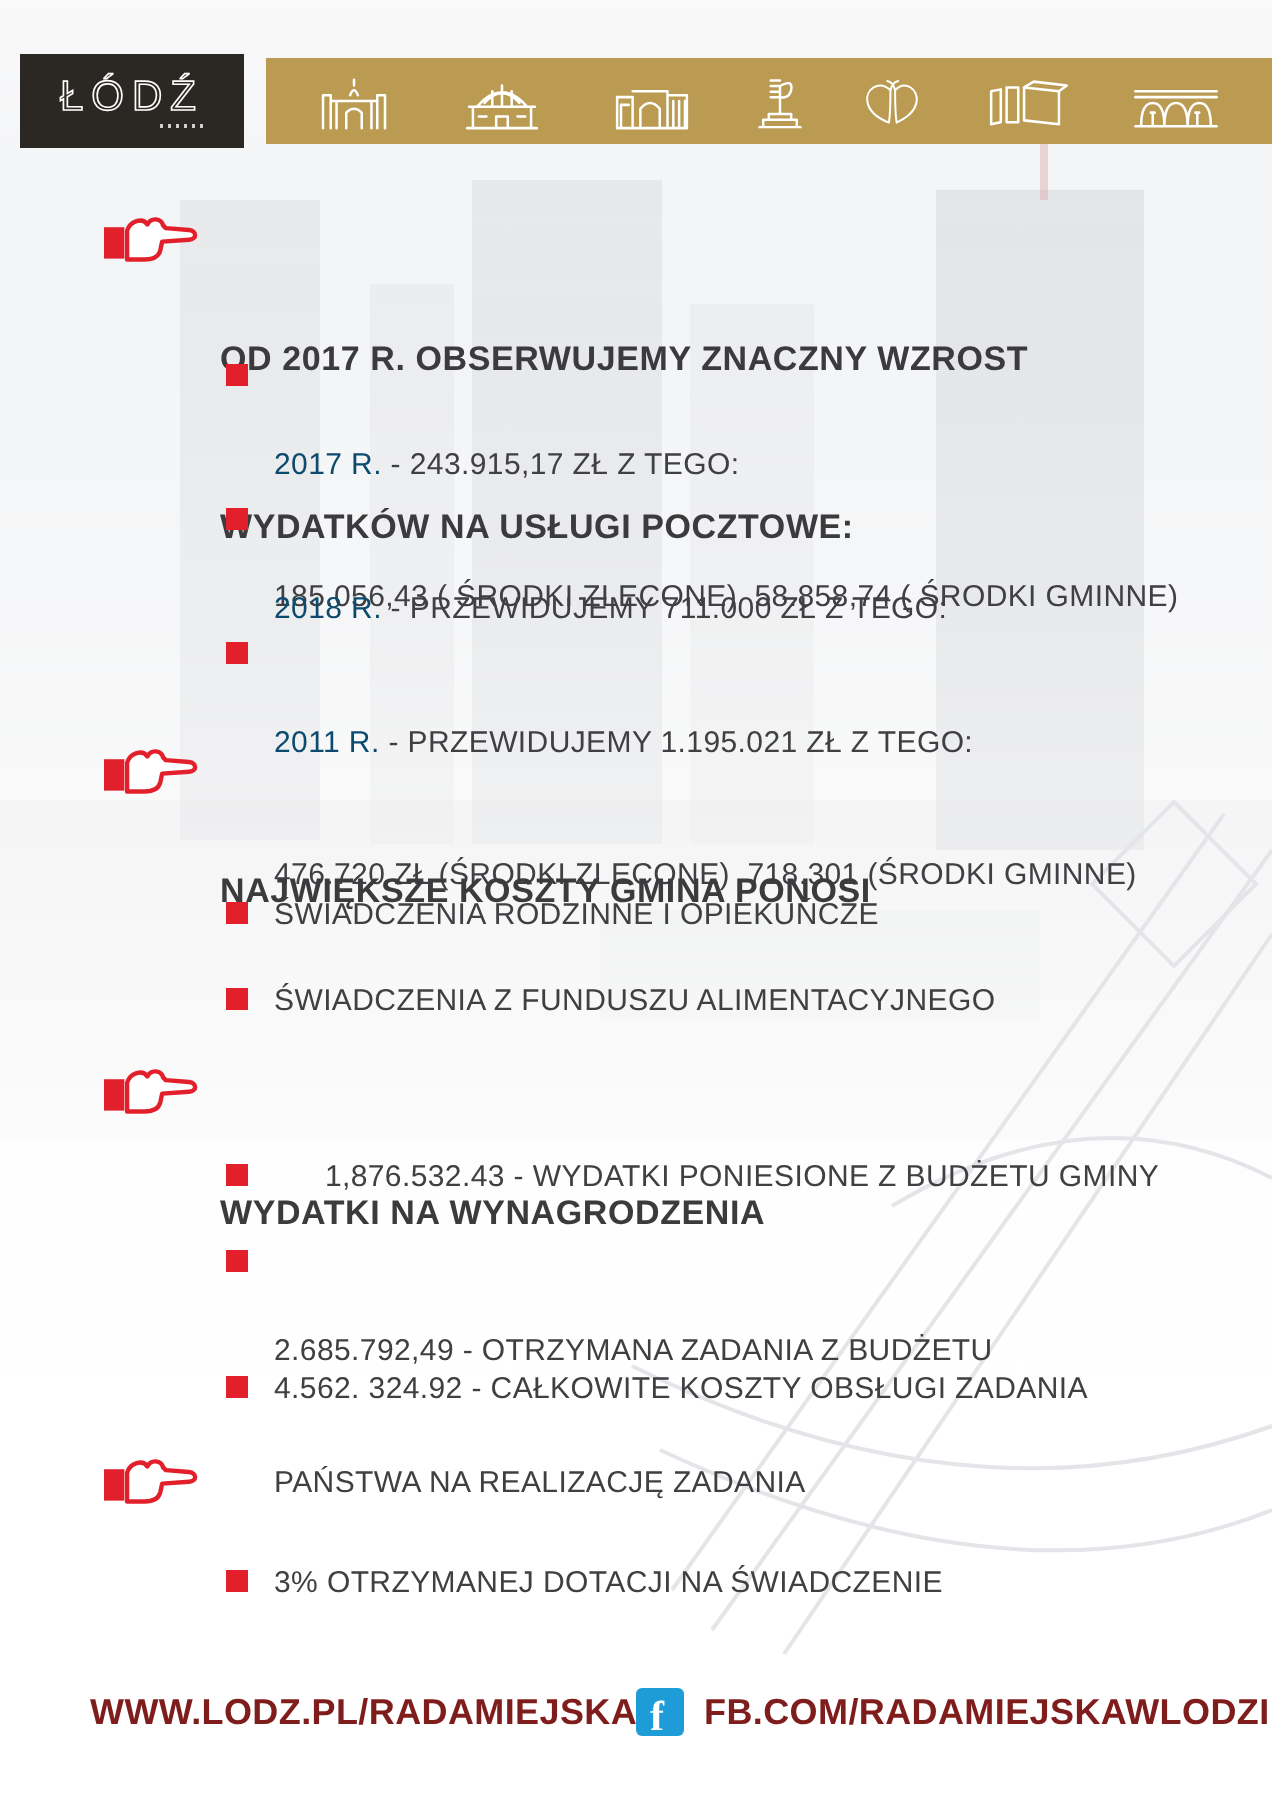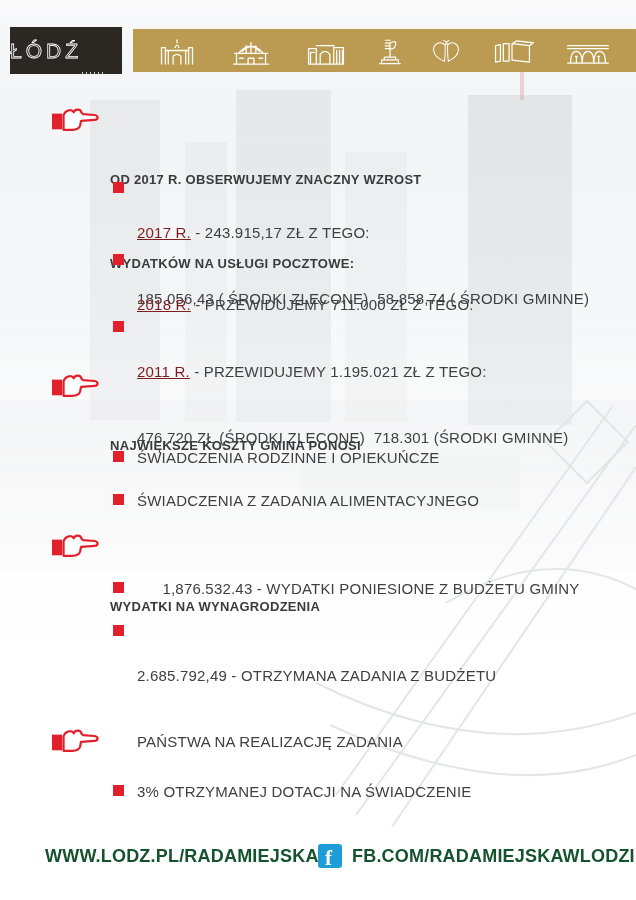--- a/index.html
+++ b/index.html
@@ -9,38 +9,38 @@
   }
   
   .bg-photo{position:absolute;inset:0;
     background:linear-gradient(180deg,#f5f5f7 0%,#ebedf0 10%,#e9ebee 18%,#eff0f2 50%,#fbfbfc 72%,#ffffff 82%);}
   .bld{position:absolute;}
   .bg-overlay{position:absolute;inset:0;
     background:linear-gradient(180deg,rgba(255,255,255,.42) 0%,rgba(255,255,255,.55) 35%,rgba(255,255,255,.80) 62%,rgba(255,255,255,.97) 78%,#ffffff 86%);}
   .watermark{position:absolute;right:0;top:395px;pointer-events:none;}
   
   .logo-box{position:absolute;left:10px;top:27px;width:112px;height:47px;background:#2b2823;
-    display:flex;flex-direction:row;align-items:center;justify-content:center;}
+    display:flex;flex-direction:column;align-items:center;justify-content:center;}
   .logo-text{font-size:21px;letter-spacing:4px;font-weight:400;color:transparent;
     -webkit-text-stroke:0.8px #ffffff;line-height:1;}
   @supports not (-webkit-text-stroke: 1px #fff){.logo-text{color:#fff;}}
   .logo-dots{width:24px;height:2px;margin-top:3px;align-self:flex-end;margin-right:18px;
     background:repeating-linear-gradient(90deg,#cfcfcf 0 1.5px,transparent 1.5px 4px);}
   .gold-bar{position:absolute;left:133px;top:29px;width:503px;height:43px;background:#bb9b52;
     display:flex;align-items:center;justify-content:space-between;padding:0 22px;box-sizing:border-box;}
   .lm-icon svg{display:block;}
   
   .hand{position:absolute;width:48px;height:34px;}
-  .heading{position:absolute;font-size:13px;font-weight:700;color:#3b3b3d;line-height:28px;letter-spacing:.3px;white-space:pre;}
+  .heading{position:absolute;font-size:17px;font-weight:700;color:#3b3b3d;line-height:28px;letter-spacing:.3px;white-space:pre;}
   .bullet-row{position:absolute;left:113px;width:492px;}
   .sq{position:absolute;left:0;top:4px;width:11px;height:11px;background:#e2202b;}
   .b-text{margin-left:24px;font-size:15px;line-height:22px;color:#404043;letter-spacing:.2px;white-space:pre-wrap;}
-  .red{color:#7f1d1d;text-decoration:underline;}
-  
-  .footer-url{position:absolute;font-size:18px;font-weight:800;color:#14532d;letter-spacing:.2px;white-space:pre;}
+  .red{color:#0c4a6e;}
+  
+  .footer-url{position:absolute;font-size:18px;font-weight:800;color:#7f1d1d;letter-spacing:.2px;white-space:pre;}
   .fb-icon{position:absolute;left:318px;top:844px;width:24px;height:24px;background:#1e9cd7;border-radius:3px;
     overflow:hidden;}
   .fb-f{position:absolute;left:7px;top:2px;color:#fff;font-size:21px;font-weight:700;font-family:"Liberation Serif",serif;}
 </style>
 </head>
 <body>
 
 <div id="canvas">
 
   <div class="bg-photo">
@@ -161,41 +161,45 @@
   <div class="heading" style="left:110px;top:376px;">
     <div>NAJWIĘKSZE KOSZTY GMINA PONOSI</div>
   </div>
 
   <div class="bullet-row" style="top:447px;">
     <span class="sq"></span>
     <div class="b-text"><div>ŚWIADCZENIA RODZINNE I OPIEKUŃCZE</div></div>
   </div>
   <div class="bullet-row" style="top:490px;">
     <span class="sq"></span>
-    <div class="b-text"><div>ŚWIADCZENIA Z ZADANIA ALIMENTACYJNEGO</div></div>
+    <div class="b-text"><div>ŚWIADCZENIA Z FUNDUSZU ALIMENTACYJNEGO</div></div>
   </div>
 
   <svg class="hand" style="left:52px;top:530px;" viewBox="0 0 52 34">
     <rect x="0" y="9" width="11" height="17" fill="#e2202b"></rect>
     <path d="M12.5,11 C14,5.5 21,3.5 23.5,7.5 C25.5,3.5 31,4 32,8 L33.5,9.5 L46,10.5 C50.5,11 50.5,15.5 46,15.8 L31.5,16.8 L30.5,21.5 C29.5,25.5 26,26.5 22,26.5 L12.5,26.5 Z" fill="#ffffff" stroke="#e2202b" stroke-width="2.4" stroke-linejoin="round"></path>
   </svg>
   <div class="heading" style="left:110px;top:537px;">
     <div>WYDATKI NA WYNAGRODZENIA</div>
   </div>
 
   <div class="bullet-row" style="top:578px;text-align:center;">
     <span class="sq"></span>
     <div class="b-text"><div>1,876.532.43 - WYDATKI PONIESIONE Z BUDŻETU GMINY</div></div>
   </div>
   <div class="bullet-row" style="top:621px;">
     <span class="sq"></span>
     <div class="b-text">
       <div>2.685.792,49 - OTRZYMANA ZADANIA Z BUDŻETU</div>
       <div>PAŃSTWA NA REALIZACJĘ ZADANIA</div>
     </div>
+  </div>
+  <div class="bullet-row" style="top:684px;">
+    <span class="sq"></span>
+    <div class="b-text"><div>4.562. 324.92 - CAŁKOWITE KOSZTY OBSŁUGI ZADANIA</div></div>
   </div>
 
   <svg class="hand" style="left:52px;top:725px;" viewBox="0 0 52 34">
     <rect x="0" y="9" width="11" height="17" fill="#e2202b"></rect>
     <path d="M12.5,11 C14,5.5 21,3.5 23.5,7.5 C25.5,3.5 31,4 32,8 L33.5,9.5 L46,10.5 C50.5,11 50.5,15.5 46,15.8 L31.5,16.8 L30.5,21.5 C29.5,25.5 26,26.5 22,26.5 L12.5,26.5 Z" fill="#ffffff" stroke="#e2202b" stroke-width="2.4" stroke-linejoin="round"></path>
   </svg>
 
   <div class="bullet-row" style="top:781px;">
     <span class="sq"></span>
     <div class="b-text"><div>3% OTRZYMANEJ DOTACJI NA ŚWIADCZENIE</div></div>

